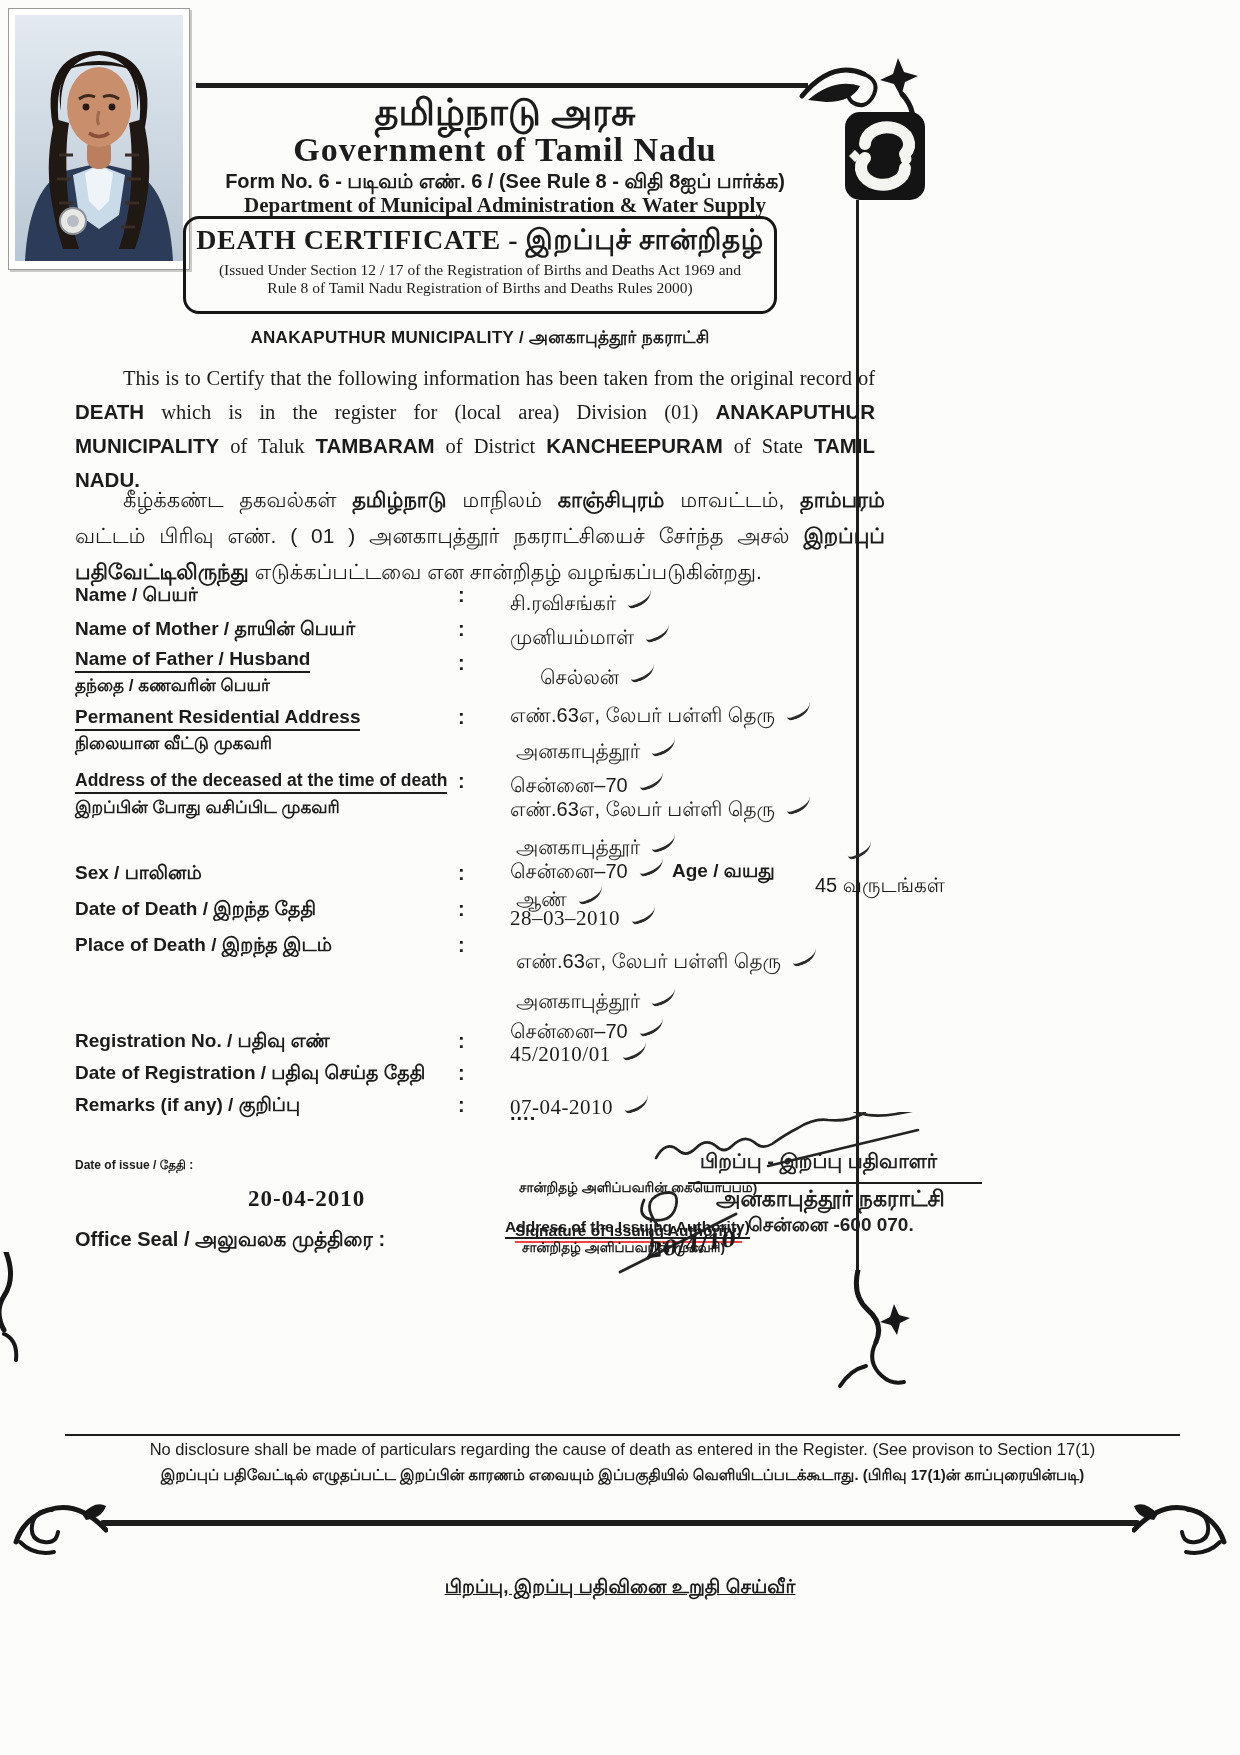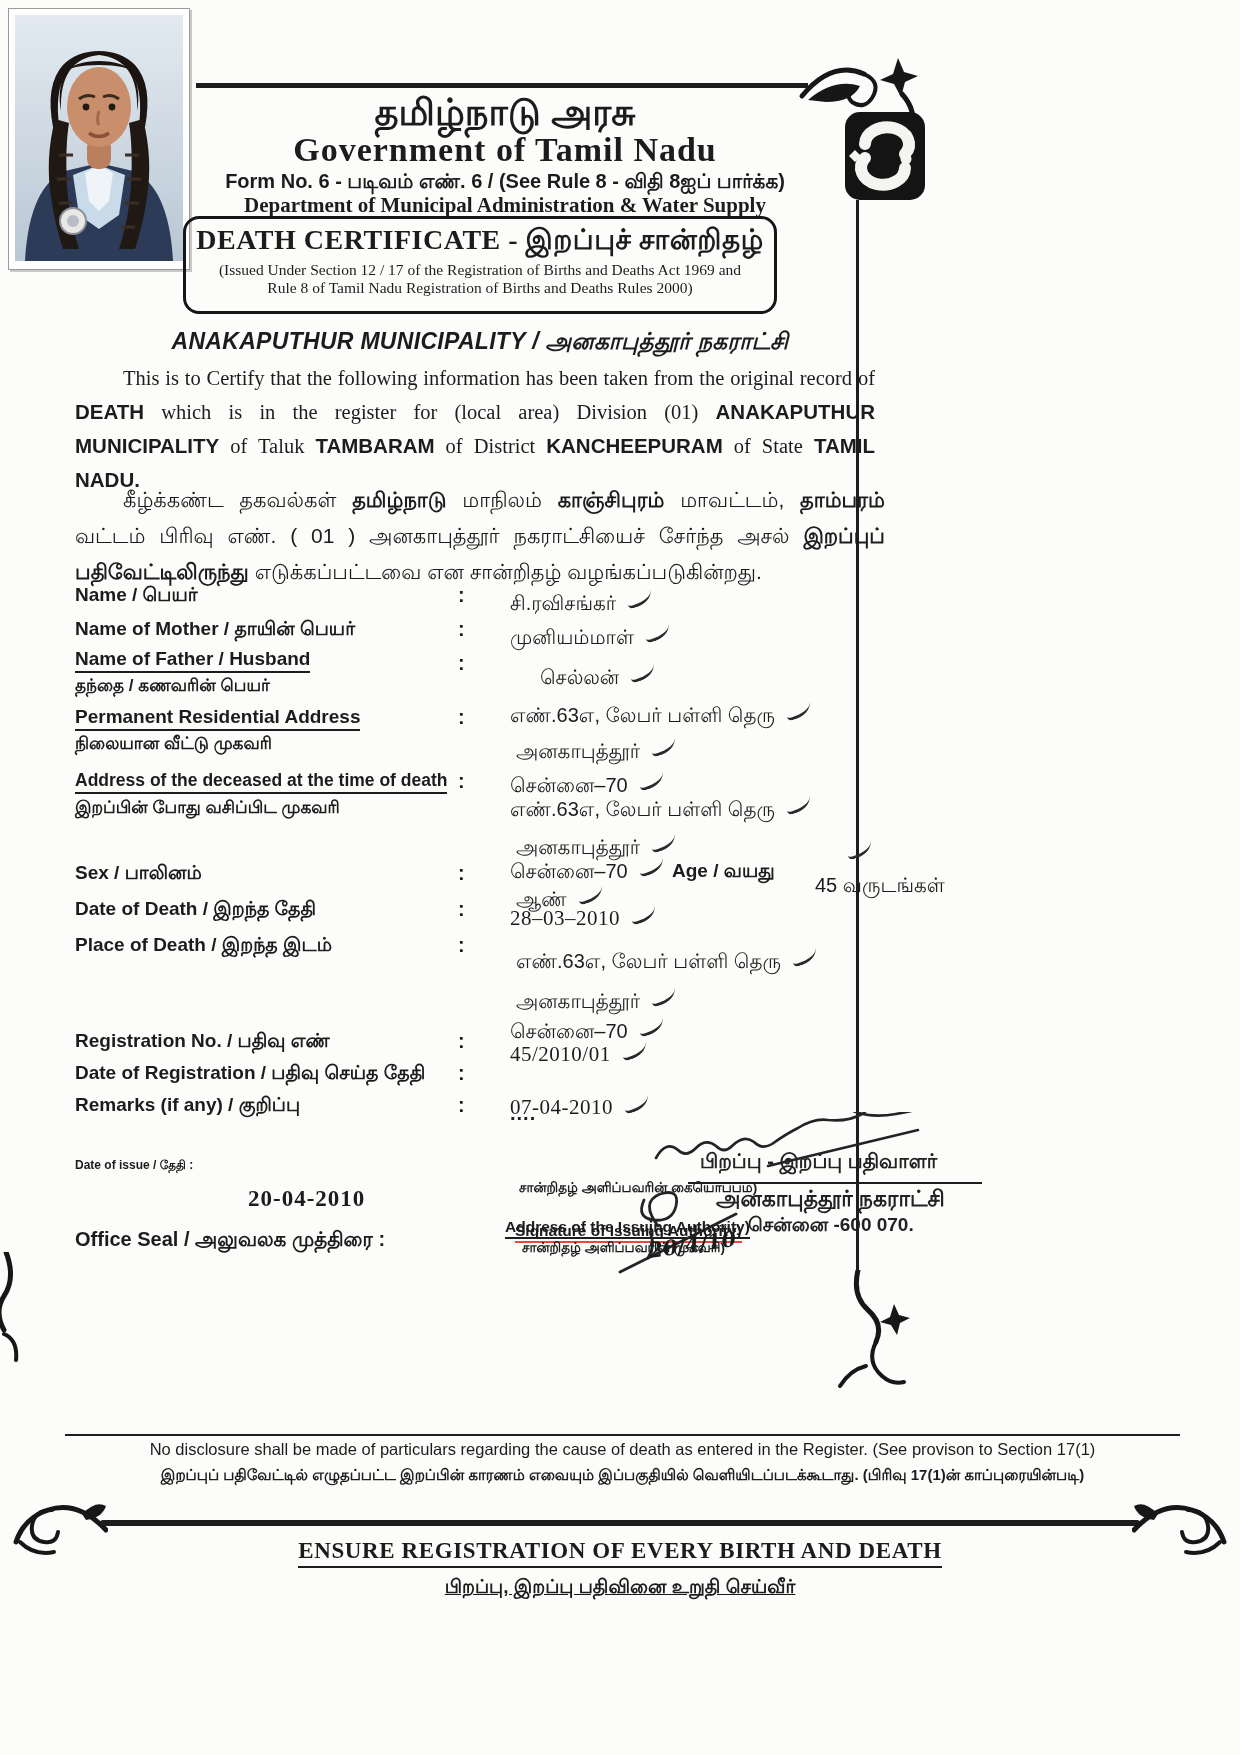--- a/index.html
+++ b/index.html
@@ -104,21 +104,21 @@
     <circle cx="63" cy="49" r="5.5" fill="#f4f4f0"></circle>
     <path d="M12 40 l6 6 -6 6 -6 -6 Z" fill="#f4f4f0"></path>
   </svg>
 
   <div class="abs" style="left:183px;top:216px;width:588px;height:92px;border:3px solid #161616;border-radius:16px;">
     <div class="ctr serif" style="margin-top:5px;font-size:28px;font-weight:bold;letter-spacing:.5px;">DEATH CERTIFICATE - இறப்புச் சான்றிதழ்</div>
     <div class="ctr serif" style="font-size:15.5px;margin-top:2px;">(Issued Under Section 12 / 17 of the Registration of Births and Deaths Act 1969 and</div>
     <div class="ctr serif" style="font-size:15.5px;">Rule 8 of Tamil Nadu Registration of Births and Deaths Rules 2000)</div>
   </div>
 
-  <div class="abs ctr" style="left:90px;top:328px;width:780px;font-size:23px;font-weight:800;letter-spacing:.3px;font-style:italic;">ANAKAPUTHUR MUNICIPALITY / அனகாபுத்தூர் நகராட்சி</div>
+  <div class="abs ctr" style="left:90px;top:328px;width:780px;font-size:17px;font-weight:800;letter-spacing:.3px;">ANAKAPUTHUR MUNICIPALITY / அனகாபுத்தூர் நகராட்சி</div>
 
   <div class="abs serif" style="left:75px;top:362px;width:800px;font-size:20.5px;line-height:33px;text-align:justify;text-indent:48px;">
     <span>This is to Certify that the following information has been taken from the original record  of  </span><span class="bsans">DEATH</span><span>  which is in the register for (local area) Division (01) </span><span class="bsans">ANAKAPUTHUR MUNICIPALITY</span><span> of Taluk </span><span class="bsans">TAMBARAM</span><span> of District </span><span class="bsans">KANCHEEPURAM</span><span> of State </span><span class="bsans">TAMIL NADU.</span>
   </div>
 
   <div class="abs" style="left:75px;top:482px;width:810px;font-size:21px;line-height:36px;text-align:justify;text-indent:48px;">
     <span>கீழ்க்கண்ட தகவல்கள் </span><b>தமிழ்நாடு</b><span> மாநிலம் </span><b>காஞ்சிபுரம்</b><span> மாவட்டம், </span><b>தாம்பரம்</b><span> வட்டம் பிரிவு எண். ( 01 )  அனகாபுத்தூர் நகராட்சியைச் சேர்ந்த அசல் </span><b>இறப்புப் பதிவேட்டிலிருந்து</b><span> எடுக்கப்பட்டவை என சான்றிதழ் வழங்கப்படுகின்றது.</span>
   </div>
 
   <div class="abs lbl" style="left:75px;top:584px;">Name / பெயர்</div>
@@ -215,18 +215,15 @@
   <div class="abs hline" style="left:100px;top:1520px;width:1040px;height:6px;border-radius:3px;"></div>
   <svg class="abs" style="left:1132px;top:1488px;width:96px;height:76px;transform:scaleX(-1);" viewBox="0 0 96 76">
     <g fill="none" stroke="#171717" stroke-width="5" stroke-linecap="round">
       <path d="M94 42 Q66 12 36 22 Q12 30 4 54"></path>
       <path d="M40 22 q-18 0 -20 16 q-2 14 12 16 q12 2 14 -10" stroke-width="4"></path>
       <path d="M8 54 q14 14 34 10" stroke-width="4"></path>
     </g>
     <path d="M70 26 q14 -14 24 -8 q-4 12 -20 14 Z" fill="#171717"></path>
   </svg>
 
-  <div class="abs ctr serif" style="left:65px;top:1538px;width:1110px;font-size:23px;font-weight:bold;letter-spacing:.6px;">
-    <span class="u" style="border-bottom-width:2px;padding-bottom:3px;">ENSURE REGISTRATION OF EVERY BIRTH AND DEATH</span>
-  </div>
   <div class="abs ctr" style="left:65px;top:1576px;width:1110px;font-size:19px;font-weight:bold;text-decoration:underline;">பிறப்பு, இறப்பு பதிவினை உறுதி செய்வீர்</div>
 
 </div>
 
 </body></html>

